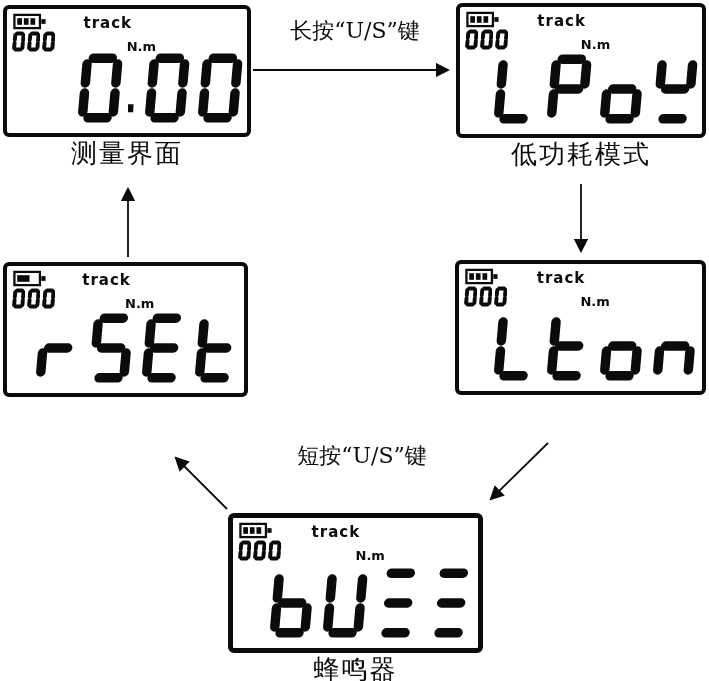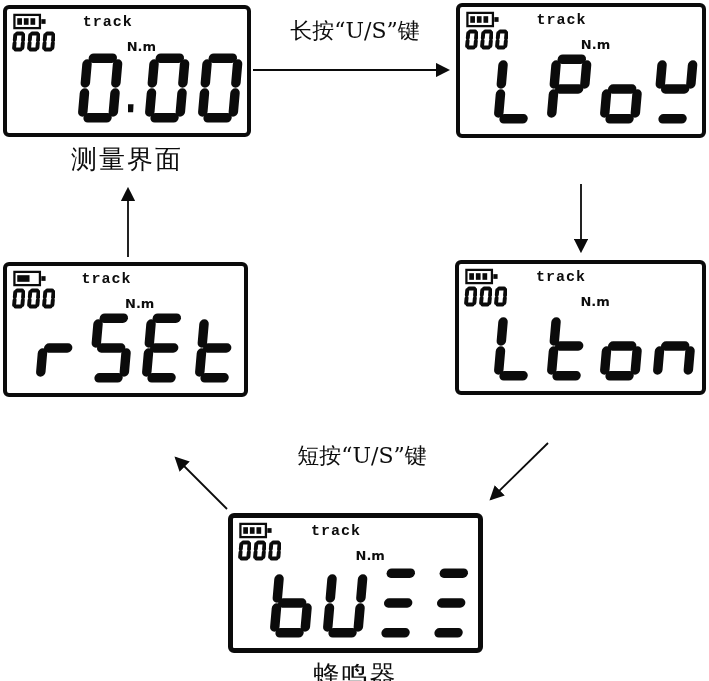--- a/index.html
+++ b/index.html
@@ -12,28 +12,28 @@
   .lcd{
     position:relative;box-sizing:border-box;background:#fff;
     border:4px solid #0b0b0b;border-radius:6px;
   }
   .p1{left:3px;top:5px;width:248px;}   .p1 .lcd{height:132px;}
   .p2{left:456px;top:3px;width:250px;} .p2 .lcd{height:135px;}
   .p3{left:3px;top:262px;width:245px;} .p3 .lcd{height:135px;}
   .p4{left:455px;top:260px;width:251px;} .p4 .lcd{height:135px;}
   .p5{left:228px;top:513px;width:255px;} .p5 .lcd{height:140px;border-width:5px;}
   .caption{
-    text-align:center;font-size:26px;line-height:1.1;margin-top:8px;color:#0d0d0d;
+    text-align:center;font-size:26px;line-height:1.1;margin-top:2px;color:#0d0d0d;
     font-family:"DejaVu Serif","Liberation Serif",serif;letter-spacing:2px;white-space:nowrap;
   }
   .battery{position:absolute;left:6px;top:4px;line-height:0;}
   .counter{position:absolute;left:5px;top:22px;display:flex;gap:2px;line-height:0;}
   .track{
     position:absolute;left:42%;top:5px;transform:translateX(-50%);
-    font-size:15px;font-weight:600;letter-spacing:1px;color:#0d0d0d;font-family:Liberation Mono, monospace;
+    font-size:15px;font-weight:600;letter-spacing:1px;color:#0d0d0d;
   }
   .unit{
     position:absolute;left:56%;top:30px;transform:translateX(-50%);
     font-size:13px;font-weight:700;color:#0d0d0d;
   }
   .disp{
     position:absolute;right:4px;bottom:7px;display:flex;align-items:flex-end;gap:5px;line-height:0;
   }
   .arrow-label{
     position:absolute;font-size:22px;color:#0d0d0d;text-align:center;white-space:nowrap;
@@ -216,20 +216,21 @@
           <svg viewBox="0 0 66 100" width="48" height="76">
             <g transform="translate(9 0) skewX(-5)">
               <line x1="51" y1="17" x2="51" y2="43" stroke="#0b0b0b" stroke-width="13" stroke-linecap="round"></line>
               <line x1="17" y1="91" x2="43" y2="91" stroke="#0b0b0b" stroke-width="13" stroke-linecap="round"></line>
               <line x1="9" y1="17" x2="9" y2="43" stroke="#0b0b0b" stroke-width="13" stroke-linecap="round"></line>
               <line x1="17" y1="50" x2="43" y2="50" stroke="#0b0b0b" stroke-width="13" stroke-linecap="round"></line>
             </g>
           </svg>
         </span>
     </div>
+    <div class="caption">低功耗模式</div>
   </div>
 
   <div class="panel p3">
     <div class="lcd">
       <span class="battery"><svg viewBox="0 0 36 18" width="34" height="17">
             <rect x="1.5" y="2" width="27" height="14" fill="none" stroke="#0b0b0b" stroke-width="2.4"></rect>
             <rect x="30" y="6.5" width="4.5" height="5" fill="#0b0b0b"></rect>
             <rect x="4.5" y="5.5" width="13" height="7" fill="#0b0b0b"></rect>
           </svg></span>
       <span class="counter">

